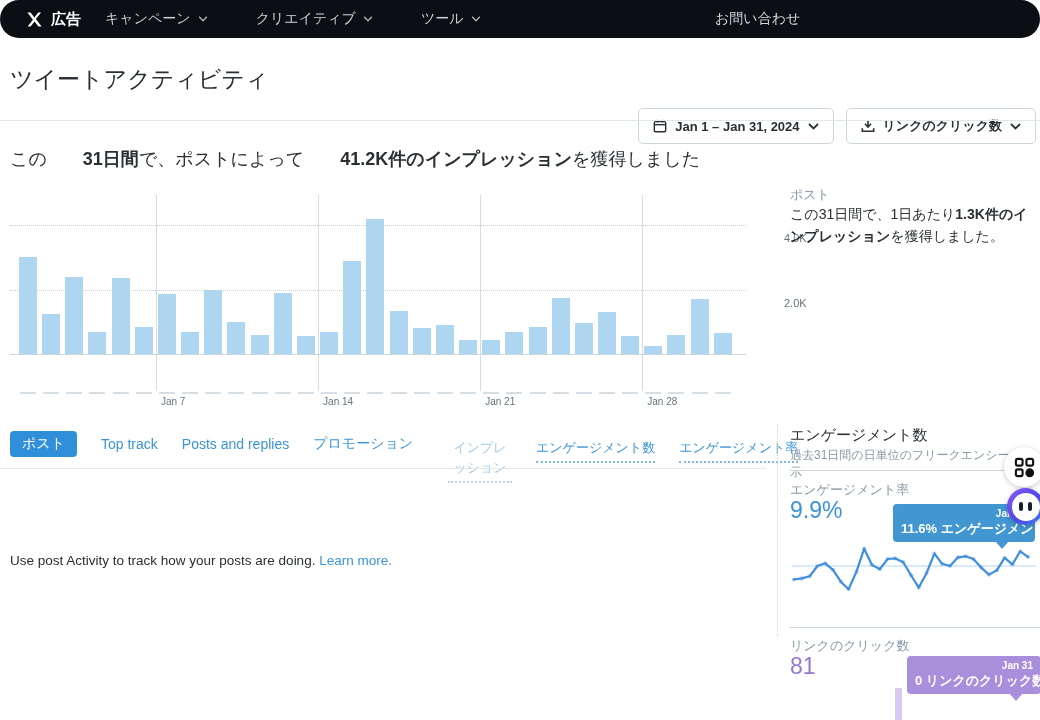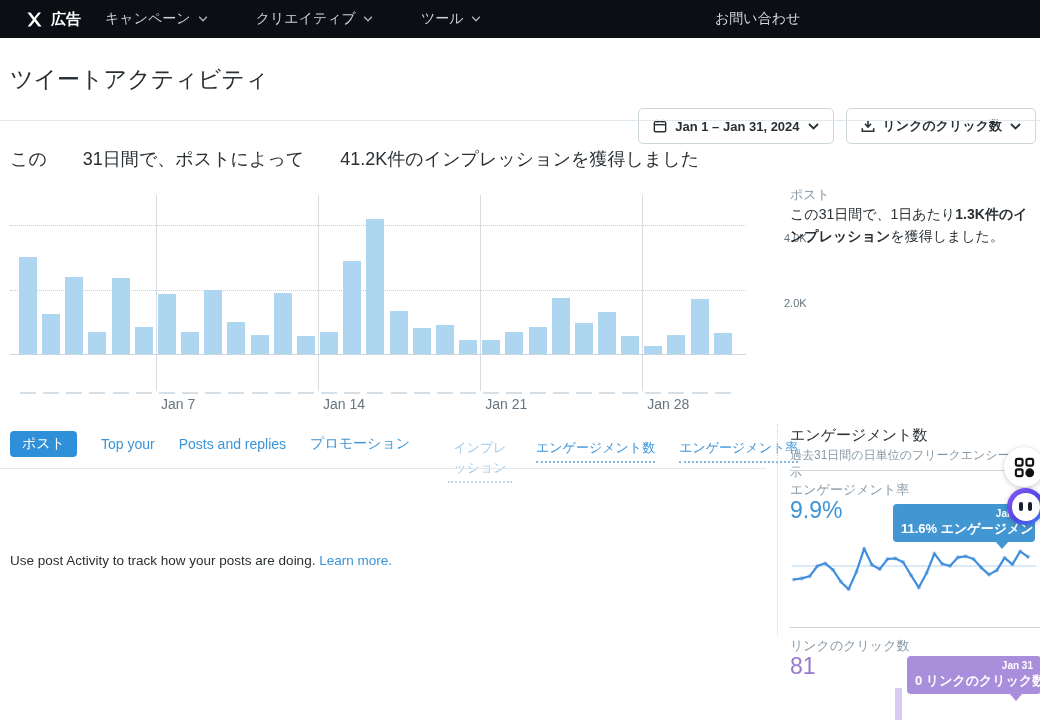--- a/index.html
+++ b/index.html
@@ -1,45 +1,45 @@
 <!DOCTYPE html>
 <html><head>
 <meta charset="utf-8">
 <style>
   html,body{margin:0;padding:0;background:#fff;}
   .screen{position:relative;width:1040px;height:720px;overflow:hidden;background:#fff;
           font-family:"Liberation Sans","DejaVu Sans",sans-serif;color:#292f33;}
 
   
   .nav{position:absolute;top:0;left:0;width:1040px;height:38px;background:#0b0e13;
-       display:flex;align-items:center;}
+       display:flex;align-items:center;border-radius:19px;}
   .brand{display:flex;align-items:center;gap:8px;margin-left:26px;color:#fff;
          font-weight:bold;font-size:15px;cursor:pointer;}
   .nav-items{display:flex;align-items:center;margin-left:24px;gap:48px;}
   .nav-item{color:#ccd2d8;font-size:14px;display:flex;align-items:center;gap:7px;cursor:pointer;}
   .nav-contact{position:absolute;left:715px;color:#d4d9dd;font-size:14px;cursor:pointer;}
 
   
   .page-title{position:absolute;top:64px;left:10px;font-size:23px;font-weight:400;color:#292f33;}
   .hdr-btns{position:absolute;top:72px;right:4px;display:flex;gap:12px;margin-top:36px;}
   .btn{display:flex;align-items:center;gap:8px;border:1px solid #ccd6dd;border-radius:5px;
        background:#fff;height:36px;padding:0 14px;font-size:13px;font-weight:bold;color:#292f33;
        font-family:inherit;cursor:pointer;}
   .hdr-divider{position:absolute;top:120px;left:0;width:1040px;height:1px;background:#e1e8ed;}
 
   
   .summary{position:absolute;top:147px;left:10px;font-size:18px;color:#292f33;}
-  .summary b{font-weight:normal;padding-left:36px;}
+  .summary b{font-weight:bold;padding-left:36px;}
 
   
   #bar-chart{position:absolute;top:195px;left:0;width:766px;height:220px;}
   .ygrid{position:absolute;left:10px;width:736px;height:0;border-top:1px dotted #c9d1d8;}
   .ylab{position:absolute;left:739px;font-size:11px;color:#66757f;margin-left:45px;}
   .vgrid{position:absolute;top:0;height:196px;width:1px;background:#d7dde3;}
-  .xlab{position:absolute;top:201px;font-size:14px;color:#66757f;}
+  .xlab{position:absolute;top:201px;font-size:10px;color:#66757f;}
   .baseline{position:absolute;top:159px;left:10px;width:736px;height:1px;background:#ccd6dd;}
   .bar{position:absolute;bottom:61px;width:18px;background:#aed6f1;}
   .dash{position:absolute;top:197px;width:16px;height:2px;background:#d6dfe5;}
 
   
   .tabs{position:absolute;top:431px;left:10px;display:flex;align-items:center;gap:24px;}
   .tab-pill{background:#2f8fd9;color:#fff;border-radius:4px;padding:4px 12px;font-size:14px;cursor:pointer;}
   .tab-link{color:#3b94d9;font-size:14px;cursor:pointer;}
   .metrics{position:absolute;top:438px;left:448px;display:flex;gap:24px;align-items:flex-start;}
   .metric{color:#3b94d9;font-size:13px;border-bottom:2px dotted #7fb6e4;padding-bottom:3px;
@@ -243,21 +243,21 @@
       <div class="bar" title="Jan 29" style="left: 667.48px; height: 19.3px;"></div>
       <div class="dash" style="left: 668.48px;"></div>
       <div class="bar" title="Jan 30" style="left: 690.64px; height: 54.7px;"></div>
       <div class="dash" style="left: 691.64px;"></div>
       <div class="bar" title="Jan 31" style="left: 713.8px; height: 20.9px;"></div>
       <div class="dash" style="left: 714.8px;"></div>
     </div>
 
   <div class="tabs" id="tabs">
       <span class="tab-pill">ポスト</span>
-      <span class="tab-link">Top your</span>
+      <span class="tab-link">Top track</span>
       <span class="tab-link">Posts and replies</span>
       <span class="tab-link">プロモーション</span>
     </div>
   <div class="metrics" id="metrics">
       <span class="metric faded">インプレッション</span>
       <span class="metric">エンゲージメント数</span>
       <span class="metric">エンゲージメント率</span>
     </div>
   <div class="tabs-divider"></div>
   <div class="vdot"></div>

